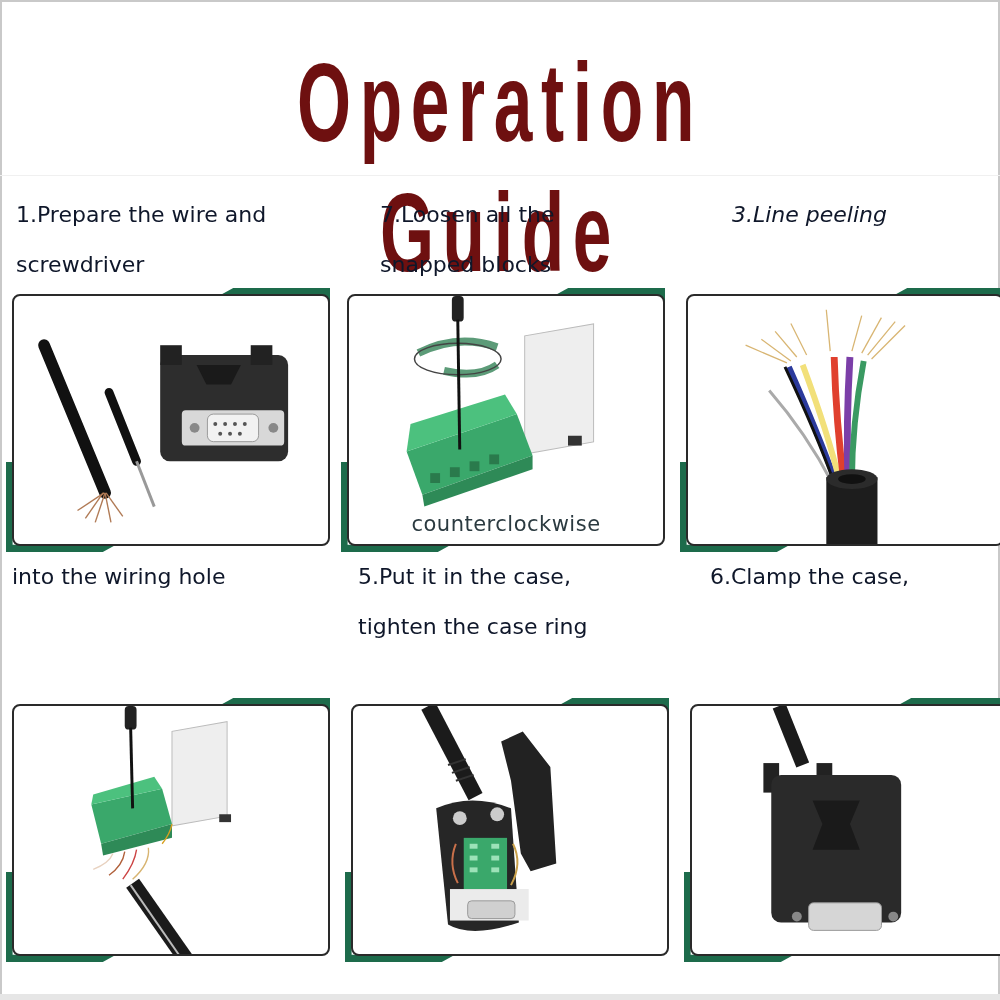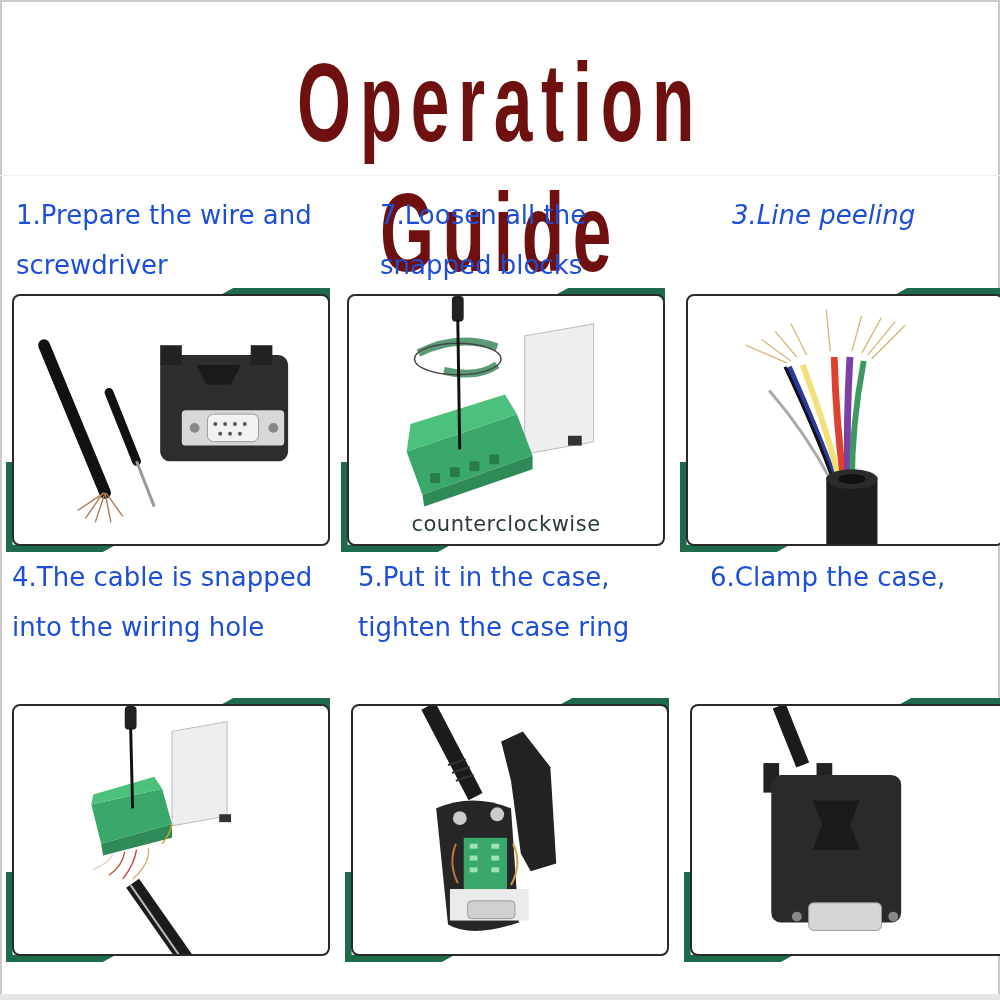--- a/index.html
+++ b/index.html
@@ -13,21 +13,21 @@
     position: absolute; left: 0; top: 38px; width: 1000px; text-align: center;
     font-family: "Liberation Sans", sans-serif; font-weight: bold;
     font-size: 112px; line-height: 130px; color: #6e1010;
     letter-spacing: 14px;
     transform: scaleX(0.62); transform-origin: 500px 0;
   }
   .title-rule { position: absolute; left: 0; top: 175px; width: 1000px; height: 1px; background: #f0f0f0; }
 
   .caption {
     position: absolute; font-family: "DejaVu Sans", sans-serif;
-    font-size: 26px; line-height: 50px; color: #1d4ed8; white-space: nowrap;
+    font-size: 22px; line-height: 50px; color: #0f172a; white-space: nowrap;
   }
   .caption span { display: block; }
 
   .panel { position: absolute; width: 318px; height: 252px; }
   .panel .accent-tr { position: absolute; right: 0; top: -6px; width: 110px; height: 90px; background: #1d6b4b; clip-path: polygon(12% 0, 100% 0, 100% 100%, 94% 100%, 94% 8%, 0 8%); }
   .panel .accent-bl { position: absolute; left: -6px; bottom: -6px; width: 110px; height: 90px; background: #1d6b4b; clip-path: polygon(0 0, 6% 0, 6% 92%, 100% 92%, 88% 100%, 0 100%); }
   .panel .frame { position: absolute; left: 0; top: 0; width: 100%; height: 100%; border: 2px solid #2a2a2a; border-radius: 8px; background: #ffffff; overflow: hidden; }
   .panel svg { position: absolute; left: 0; top: 0; width: 100%; height: 100%; }
 
   .ccw-label {
@@ -142,21 +142,20 @@
       <path d="M82 96 Q120 140 146 190" stroke="#aaaaaa" stroke-width="3" fill="none"></path>
       <path d="M98 72 Q130 140 148 190" stroke="#111" stroke-width="3" fill="none"></path>
       <rect x="140" y="184" width="52" height="70" fill="#1d1d1d"></rect>
       <ellipse cx="166" cy="186" rx="26" ry="10" fill="#2b2b2b"></ellipse>
       <ellipse cx="166" cy="186" rx="14" ry="5" fill="#111"></ellipse>
     </svg>
   </div>
 </div>
 
 <div class="caption" style="left:12px; top:552px;">
-  <span>4.The cable is snapped</span>
   <span>into the wiring hole</span>
 </div>
 <div class="panel" style="left:12px; top:704px;">
   <div class="accent-tr"></div>
   <div class="accent-bl"></div>
   <div class="frame">
     <svg viewBox="0 0 318 252">
       <rect x="160" y="54" width="56" height="96" fill="#eeeeee" stroke="#bbb" transform="skewY(-10)"></rect>
       <rect x="208" y="110" width="12" height="8" fill="#333"></rect>
       <polygon points="78,100 150,84 160,120 88,140" fill="#3aa86b"></polygon>

